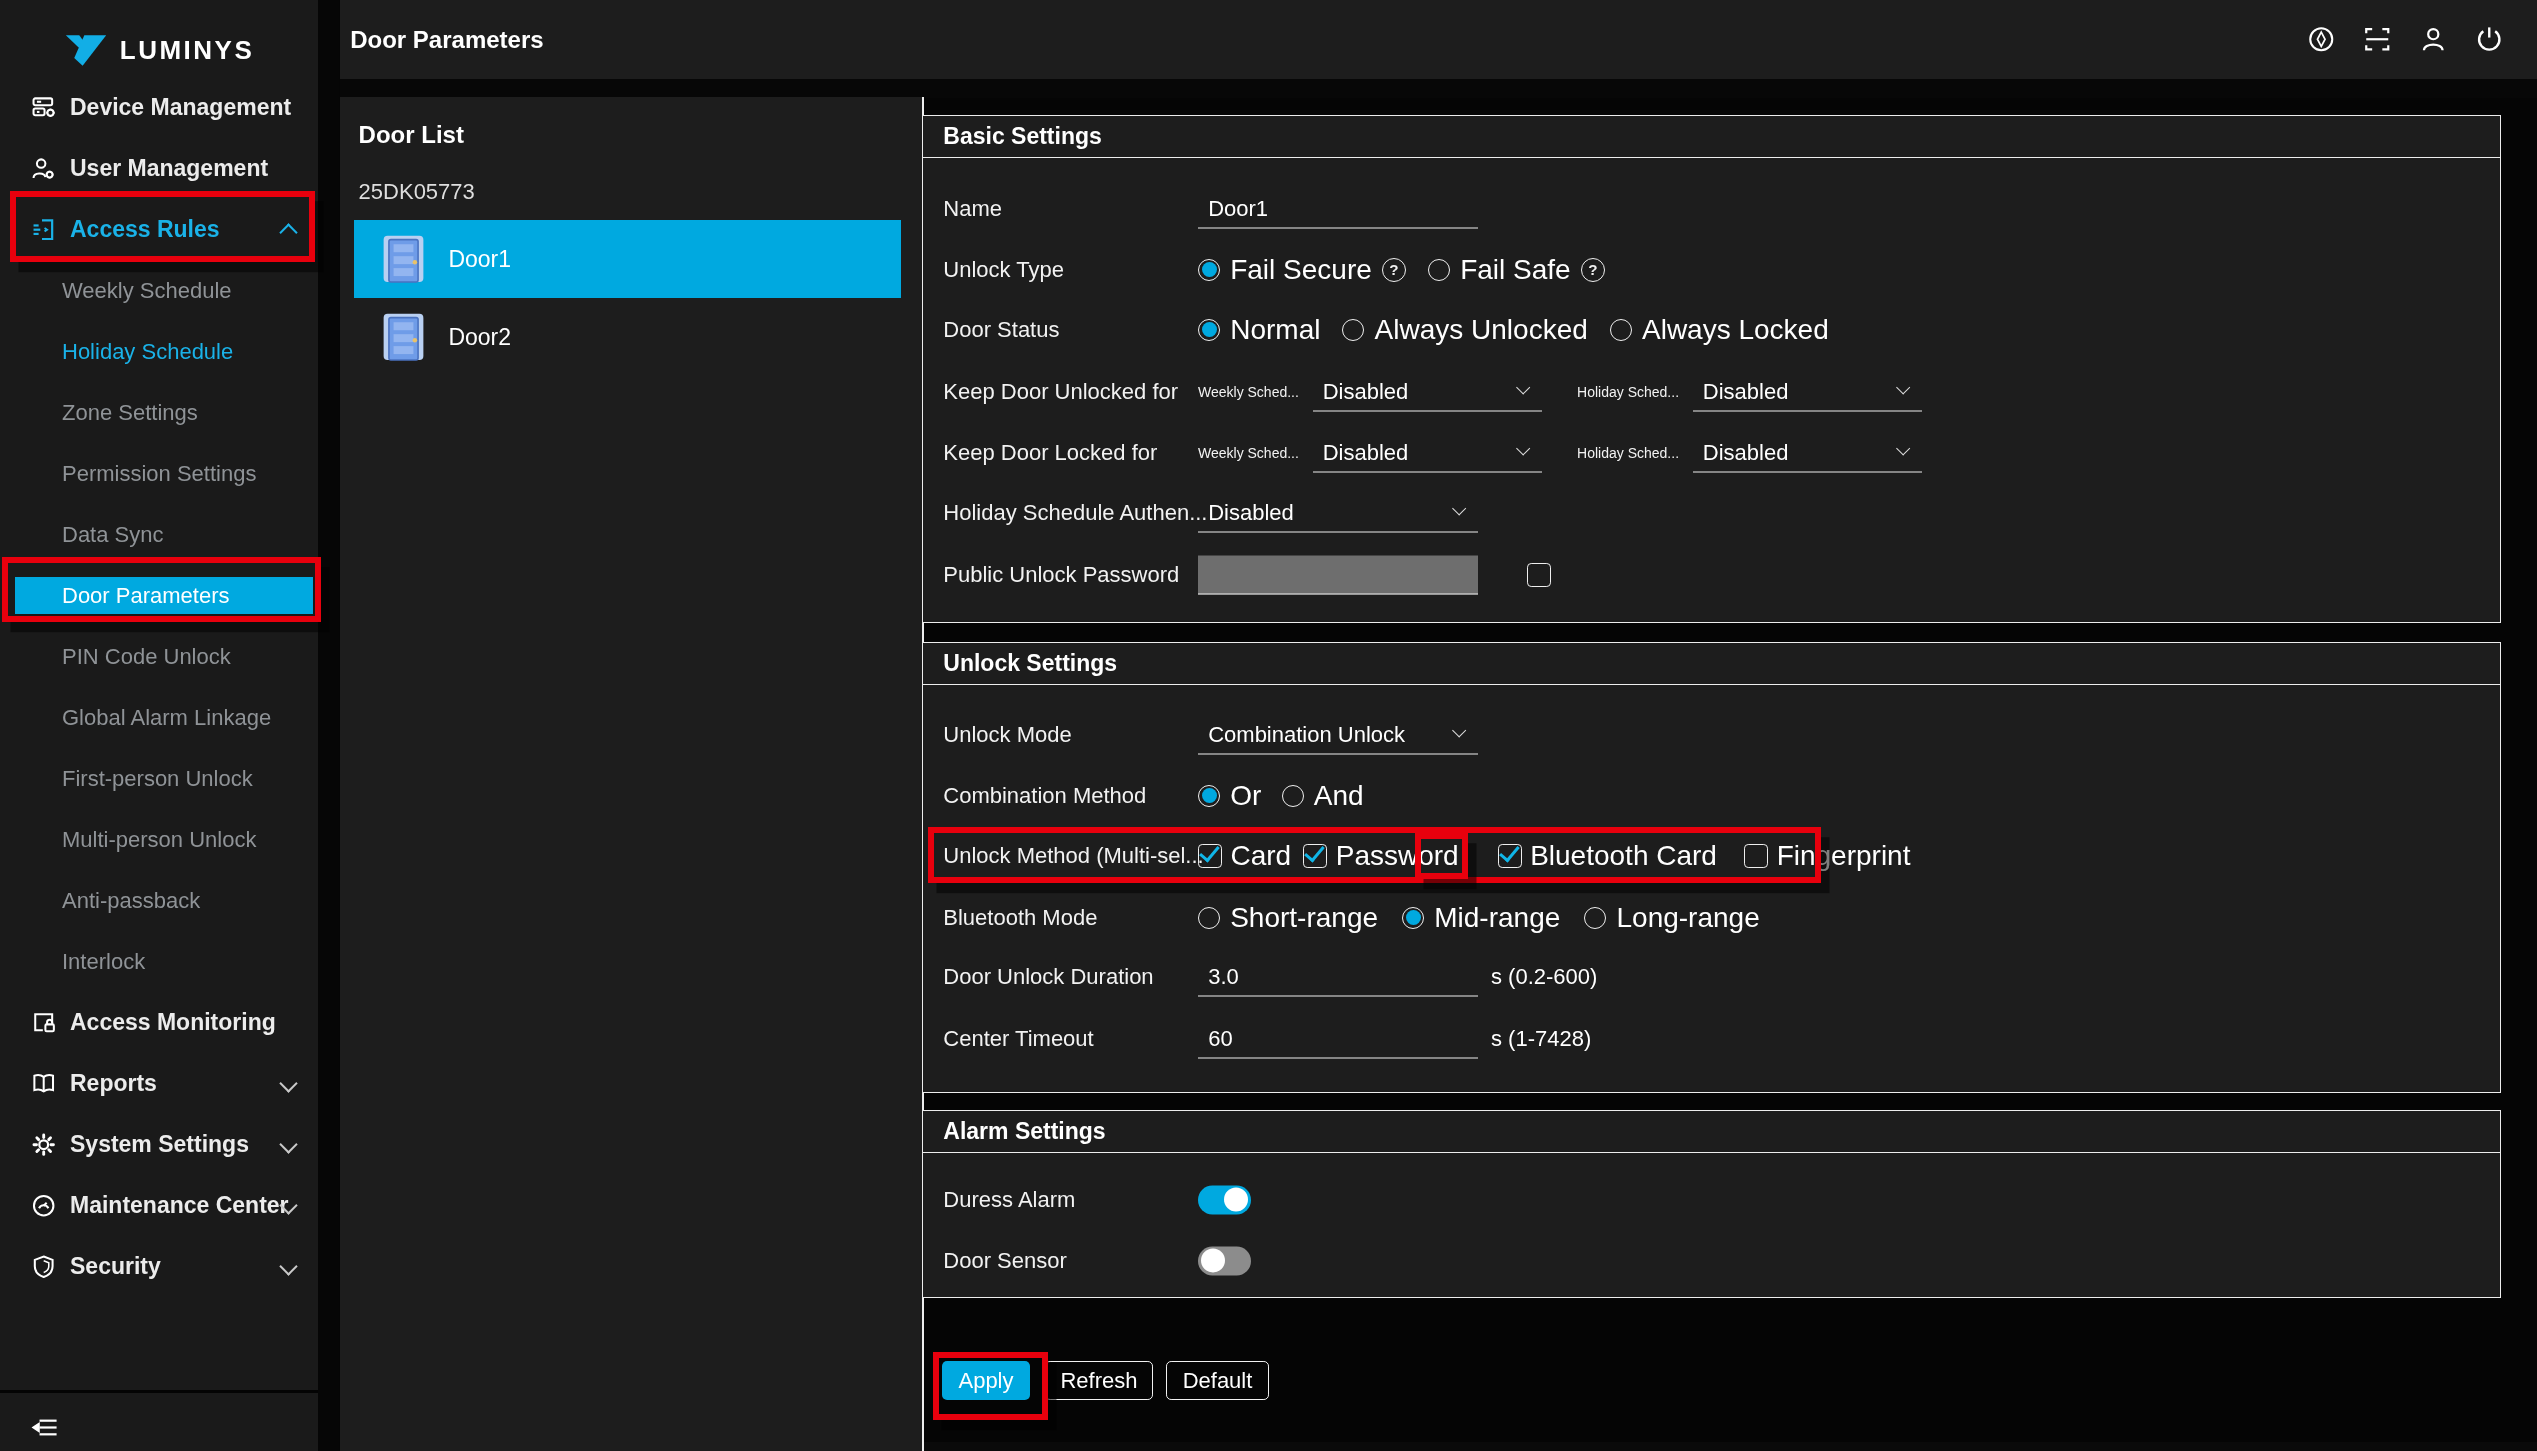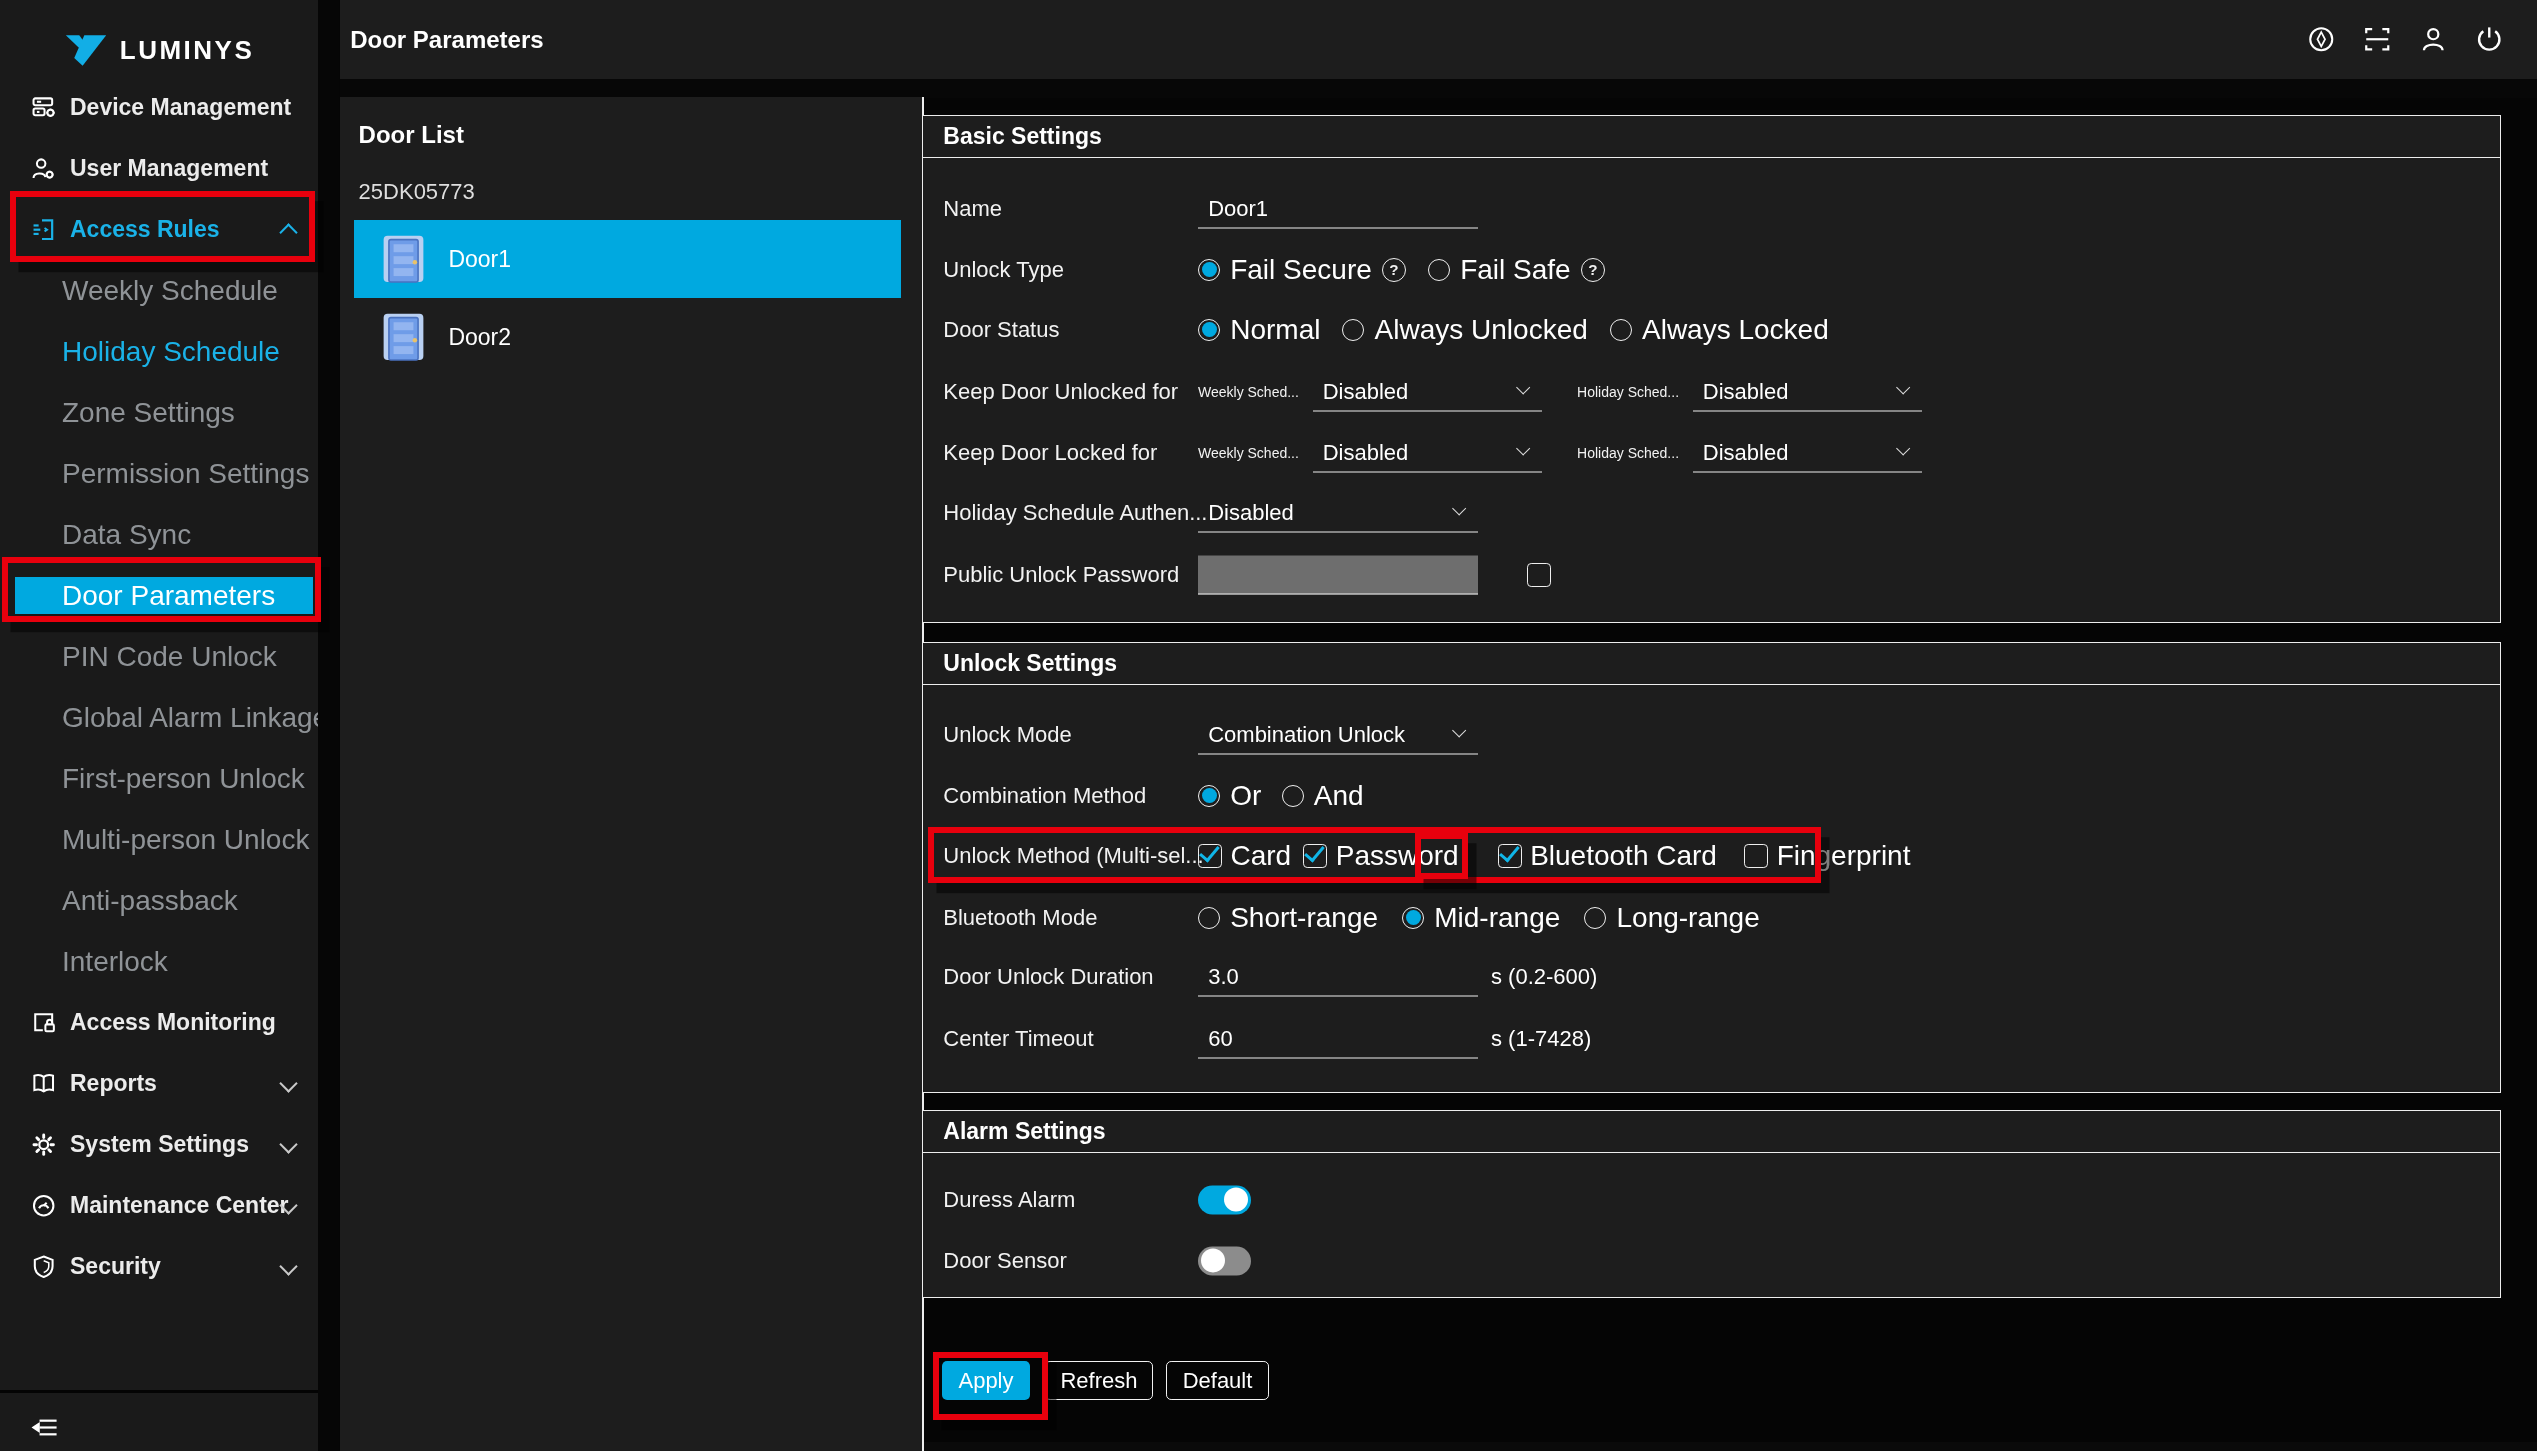--- a/index.html
+++ b/index.html
@@ -7,21 +7,21 @@
         font-family:"Liberation Sans",sans-serif;color:#f0f0f0;overflow:hidden;}
   .at{position:absolute;}
 
   
   #sidebar{left:0;top:0;width:318px;height:1452px;background:#1a1a1a;}
   #logo{left:0;top:0;width:318px;height:77px;display:flex;align-items:center;justify-content:center;gap:12px;margin-top:12px;}
   #logo .brand{font-size:26px;font-weight:bold;letter-spacing:2.5px;color:#fff;}
   .side-item{position:absolute;left:0;width:318px;height:61px;display:flex;align-items:center;cursor:pointer;}
   .side-item .ic{position:absolute;left:30.5px;width:25.4px;height:25.4px;display:flex;align-items:center;justify-content:center;}
   .side-item .t1{position:absolute;left:70px;font-size:23px;font-weight:600;color:#ececec;white-space:nowrap;}
-  .side-item .t2{position:absolute;left:62px;font-size:28px;color:#8f9397;white-space:nowrap;}
+  .side-item .t2{position:absolute;left:62px;font-size:22px;color:#8f9397;white-space:nowrap;}
   .side-item .t2.cyan{color:#1ab2e8;}
   .side-item .t1.cyan{color:#1ab2e8;}
   .chev{width:11px;height:11px;border-right:2.5px solid #c9c9c9;border-bottom:2.5px solid #c9c9c9;display:inline-block;}
   .chev.down{transform:rotate(45deg);}
   .chev.up{transform:rotate(-135deg);border-color:#1ab2e8;}
   .side-chev{position:absolute;left:282px;}
   .sel-bg{position:absolute;left:15.2px;width:298px;height:37px;top:12px;background:#00a9e0;}
   #side-divider{left:0;top:1390px;width:318px;height:2.5px;background:#040404;}
   #collapse{left:30.5px;top:1413px;width:29px;height:29px;cursor:pointer;}
 

